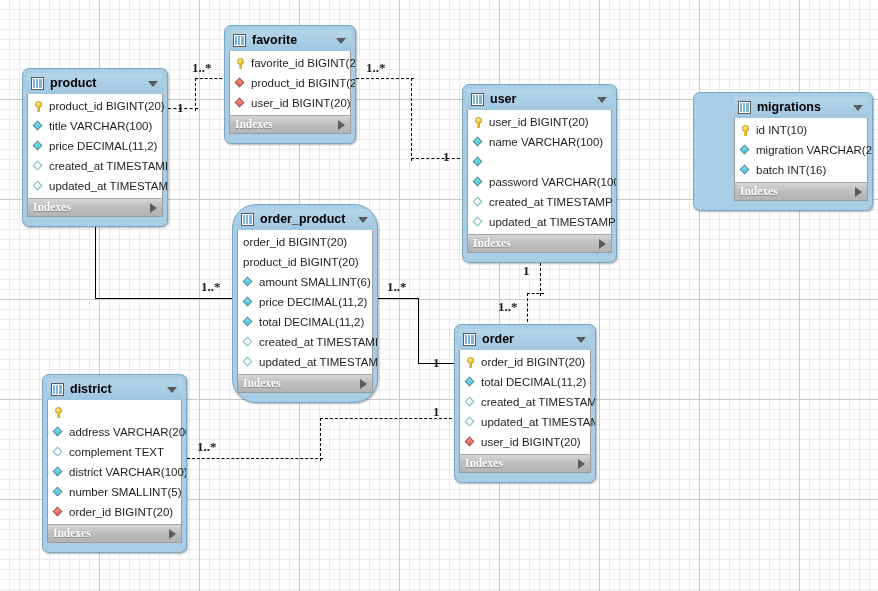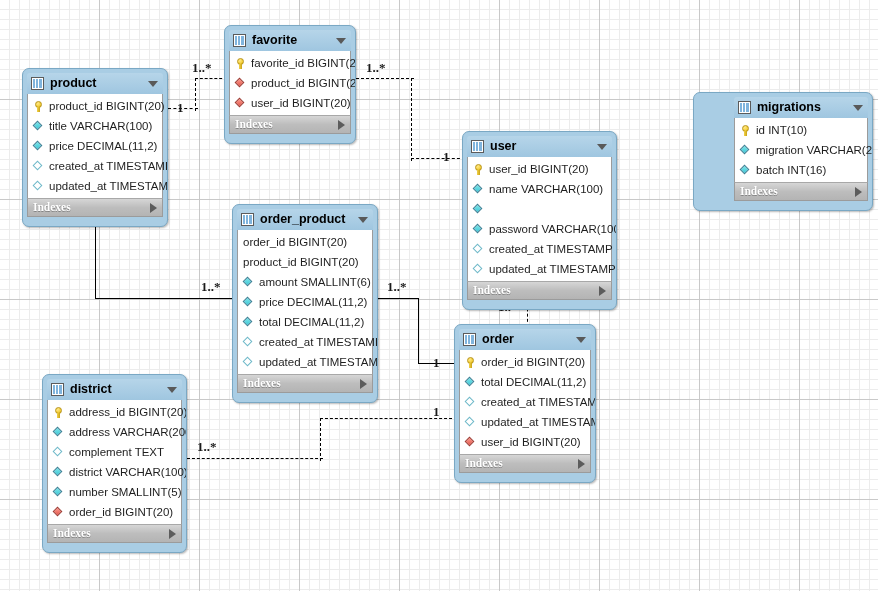--- a/index.html
+++ b/index.html
@@ -292,21 +292,21 @@
           <div class="col">
             <span class="ic dia dia-fk"></span>
             <span class="lbl">user_id BIGINT(20)</span>
           </div>
         </div>
         <div class="tbl-foot">
           <span class="foot-label">Indexes</span>
           <span class="foot-arrow"></span>
         </div>
       </div>
-      <div class="tbl" style="left: 462px; top: 84px; width: 155px; margin-top: 47px;">
+      <div class="tbl" style="left: 462px; top: 84px; width: 155px;">
         <div class="tbl-head">
           <span class="tbl-icon"></span>
           <span class="tbl-title">user</span>
           <span class="caret"></span>
         </div>
         <div class="tbl-body">
           <div class="col">
             <span class="ic key"></span>
             <span class="lbl">user_id BIGINT(20)</span>
           </div>
@@ -353,21 +353,21 @@
           <div class="col">
             <span class="ic dia"></span>
             <span class="lbl">batch INT(16)</span>
           </div>
         </div>
         <div class="tbl-foot">
           <span class="foot-label">Indexes</span>
           <span class="foot-arrow"></span>
         </div>
       </div>
-      <div class="tbl" style="left: 232px; top: 204px; width: 146px;">
+      <div class="tbl" style="left: 232px; top: 204px; width: 146px; border-radius: 24px;">
         <div class="tbl-head">
           <span class="tbl-icon"></span>
           <span class="tbl-title">order_product</span>
           <span class="caret"></span>
         </div>
         <div class="tbl-body">
           <div class="col">
             <span class="ic none"></span>
             <span class="lbl">order_id BIGINT(20)</span>
           </div>
@@ -436,21 +436,20 @@
       </div>
       <div class="tbl" style="left: 42px; top: 374px; width: 145px;">
         <div class="tbl-head">
           <span class="tbl-icon"></span>
           <span class="tbl-title">district</span>
           <span class="caret"></span>
         </div>
         <div class="tbl-body">
           <div class="col">
             <span class="ic key"></span>
-            <span class="lbl">address_id BIGINT(20)</span>
           </div>
           <div class="col">
             <span class="ic dia"></span>
             <span class="lbl">address VARCHAR(200)</span>
           </div>
           <div class="col">
             <span class="ic dia dia-hollow"></span>
             <span class="lbl">complement TEXT</span>
           </div>
           <div class="col">

